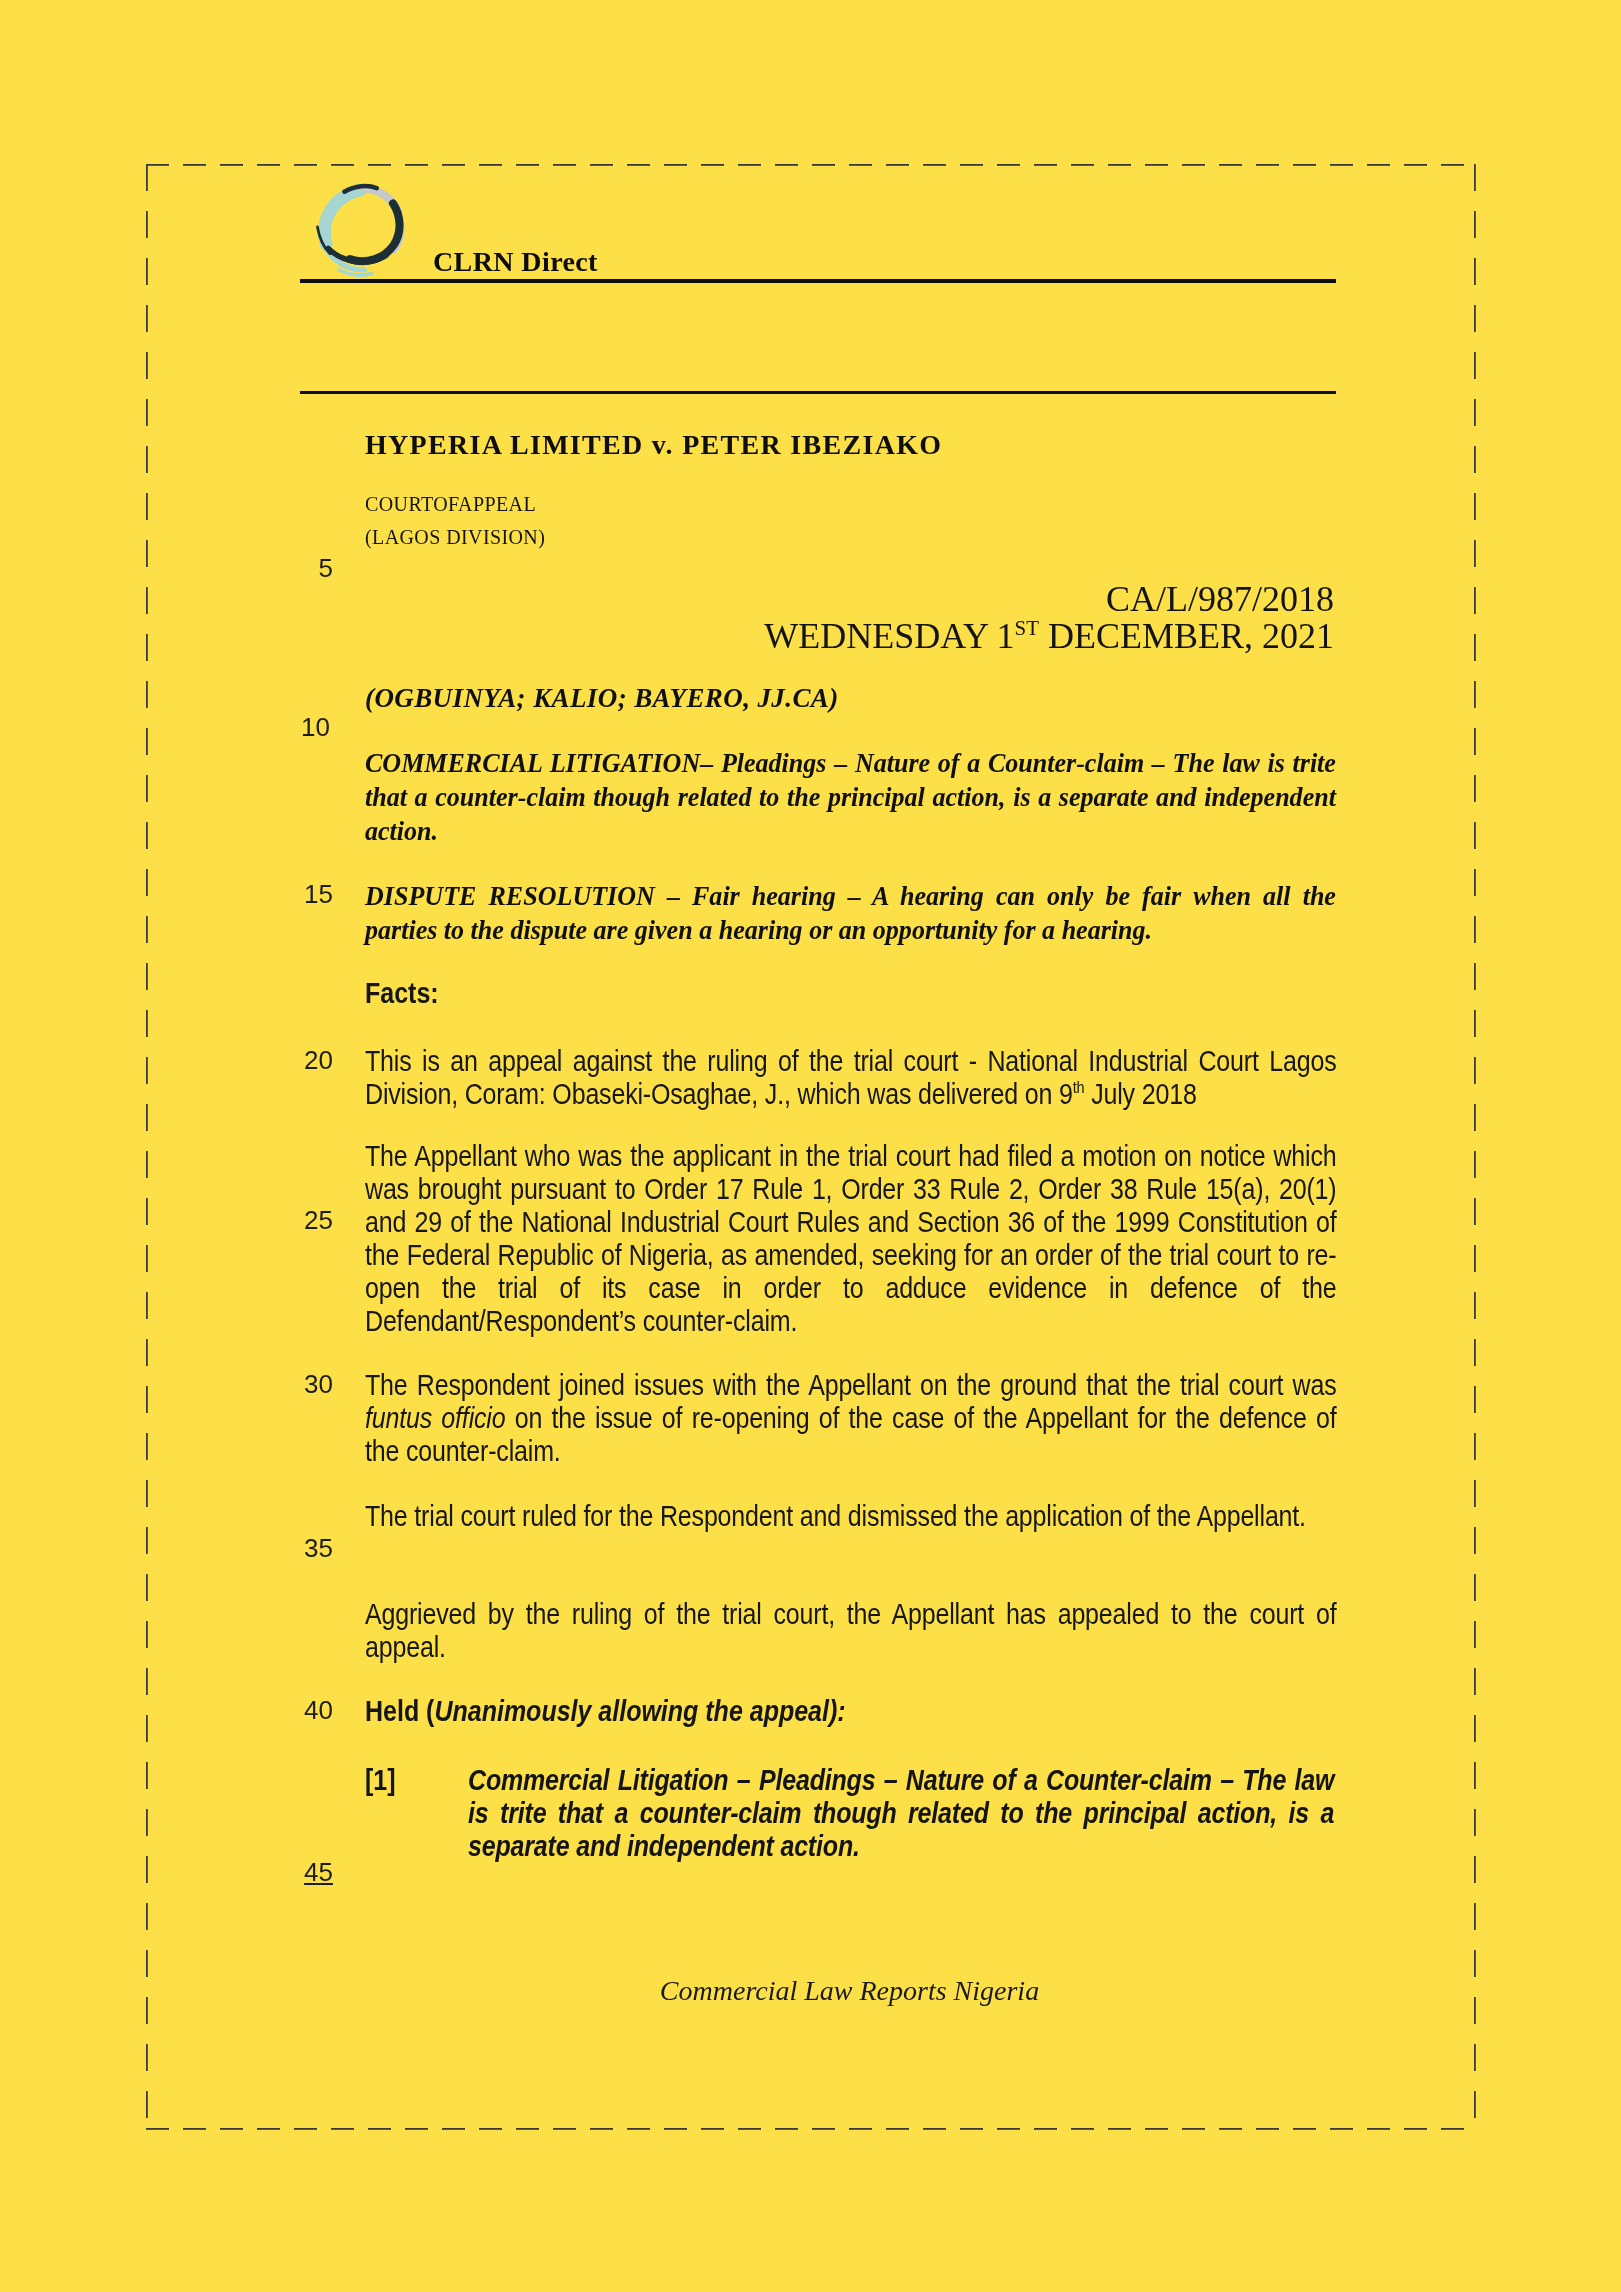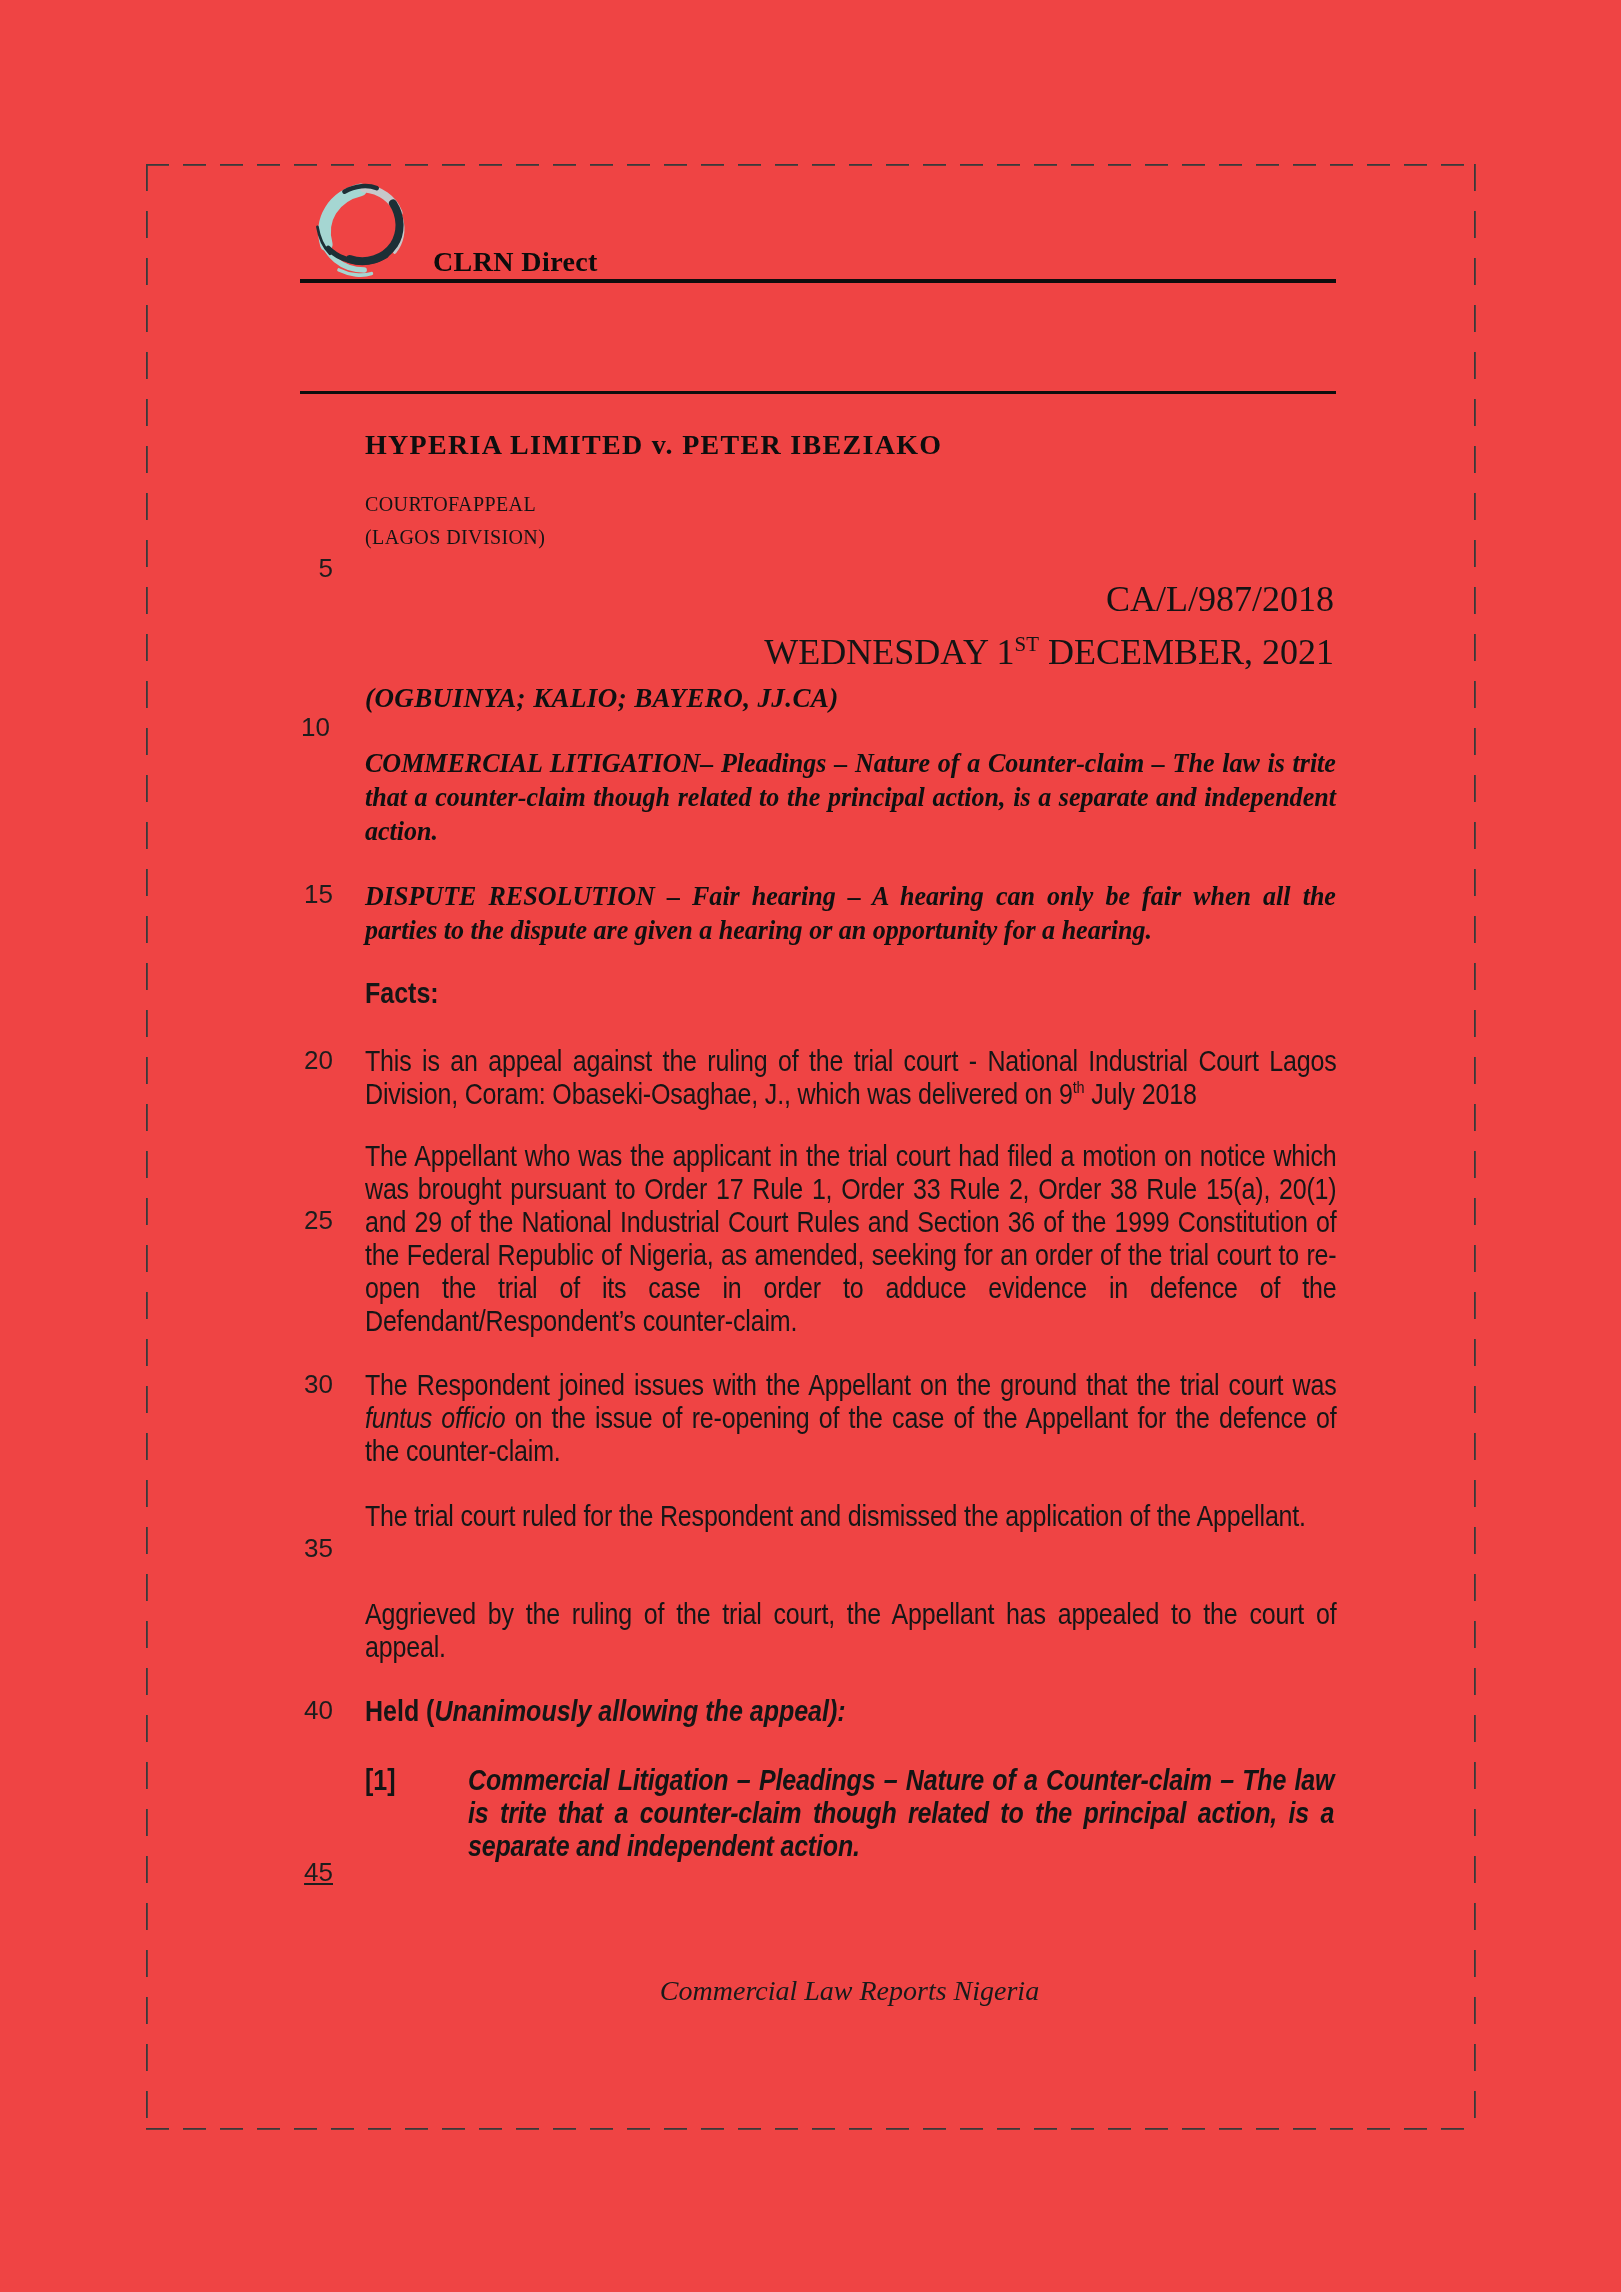--- a/index.html
+++ b/index.html
@@ -1,16 +1,16 @@
 <!DOCTYPE html>
 <html style="font-size:14.3px"><head>
 <meta charset="utf-8">
 <style>
   html,body{margin:0;padding:0;background:#ffffff;}
-  .page{position:relative;width:1621px;height:2293px;background:#ef4444;overflow:hidden;color:#151515;}
+  .page{position:relative;width:1621px;height:2293px;background:#fde047;overflow:hidden;color:#151515;}
   .dashed-border{position:absolute;left:146px;top:164px;width:1330px;height:1966px;
     background-image:
       repeating-linear-gradient(to right,#3a3a3a 0 23px,transparent 23px 37px),
       repeating-linear-gradient(to right,#3a3a3a 0 23px,transparent 23px 37px),
       repeating-linear-gradient(to bottom,#3a3a3a 0 27px,transparent 27px 47px),
       repeating-linear-gradient(to bottom,#3a3a3a 0 27px,transparent 27px 47px);
     background-size:100% 1.8px,100% 1.8px,1.8px 100%,1.8px 100%;
     background-position:0 0,0 100%,0 0,100% 0;
     background-repeat:no-repeat;}
   .abs{position:absolute;}
@@ -65,21 +65,21 @@
   <div class="abs rule" style="left:300px;top:279px;width:1036px;height:3.6px;"></div>
 
 
   <div class="abs rule" style="left:300px;top:391px;width:1036px;height:2.7px;"></div>
 
   <div class="abs serif case-title" style="left:365px;top:429px;">HYPERIA LIMITED v. PETER IBEZIAKO</div>
   <div class="abs serif court-line" style="left:365px;top:493px;">COURTOFAPPEAL</div>
   <div class="abs serif court-line" style="left:365px;top:526px;">(LAGOS DIVISION)</div>
 
   <div class="abs serif right-block" style="left:365px;top:578px;">CA/L/987/2018</div>
-  <div class="abs serif right-block" style="left:365px;top:615px;margin-top:16px;">
+  <div class="abs serif right-block" style="left:365px;top:615px;">
     <span>WEDNESDAY 1</span><sup class="small">ST</sup><span> DECEMBER, 2021</span>
   </div>
 
   <div class="abs serif judges" style="left:365px;top:683px;">(OGBUINYA; KALIO; BAYERO, JJ.CA)</div>
 
   <div class="abs linenum" style="left:251px;top:553px;">5</div>
   <div class="abs linenum" style="left:248px;top:712px;">10</div>
   <div class="abs linenum" style="left:251px;top:879px;">15</div>
   <div class="abs linenum" style="left:251px;top:1045px;">20</div>
   <div class="abs linenum" style="left:251px;top:1205px;">25</div>

